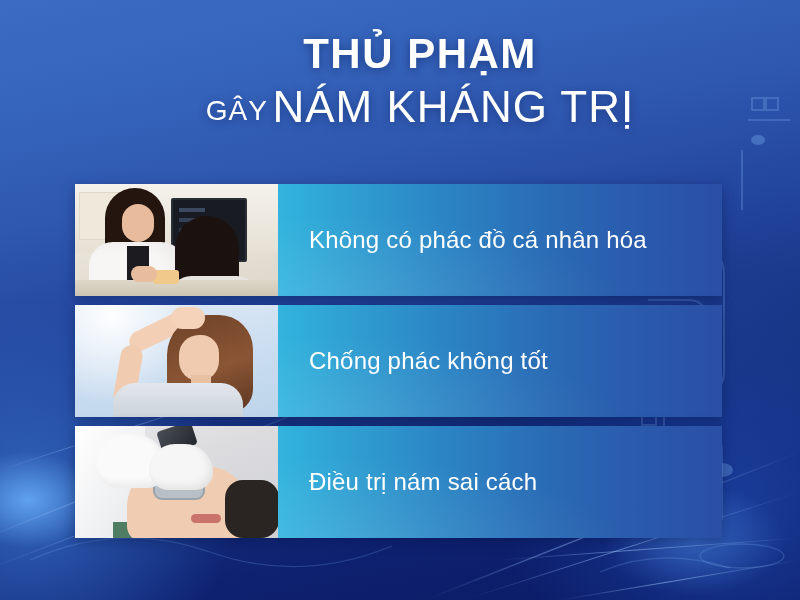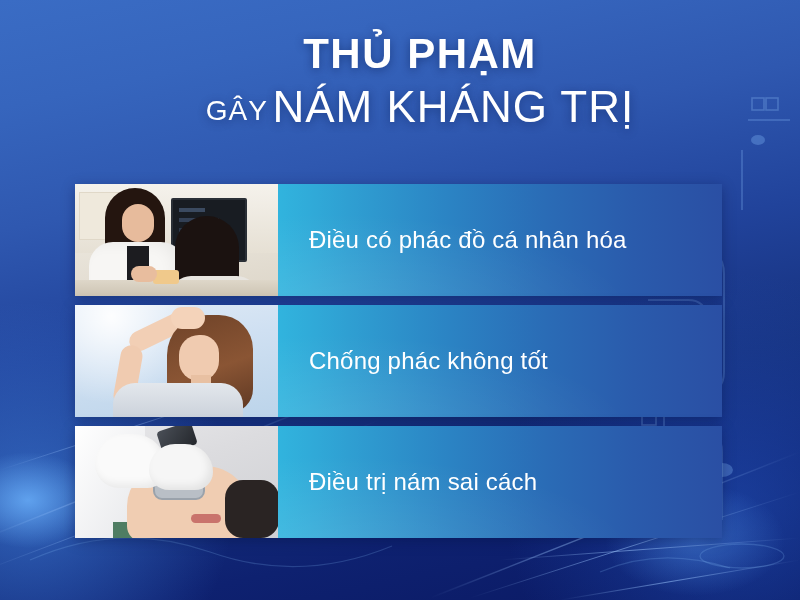--- a/index.html
+++ b/index.html
@@ -184,21 +184,21 @@
           <div class="doc-coat"></div>
             <div class="doc-inner"></div>
           <div class="pat-hair"></div>
             <div class="pat-back"></div>
           <div class="desk"></div>
             <div class="obj"></div>
             <div class="hand"></div>
         </div>
       </div>
       <div class="row-band">
-        <span class="row-label">Điều có phác đồ cá nhân hóa</span>
+        <span class="row-label">Không có phác đồ cá nhân hóa</span>
       </div>
     </div>
 
     <div class="row">
       <div class="row-img">
         <div class="ph p2">
           <div class="sky"></div>
           <div class="arm"></div>
             <div class="arm2"></div>
           <div class="hair"></div>

